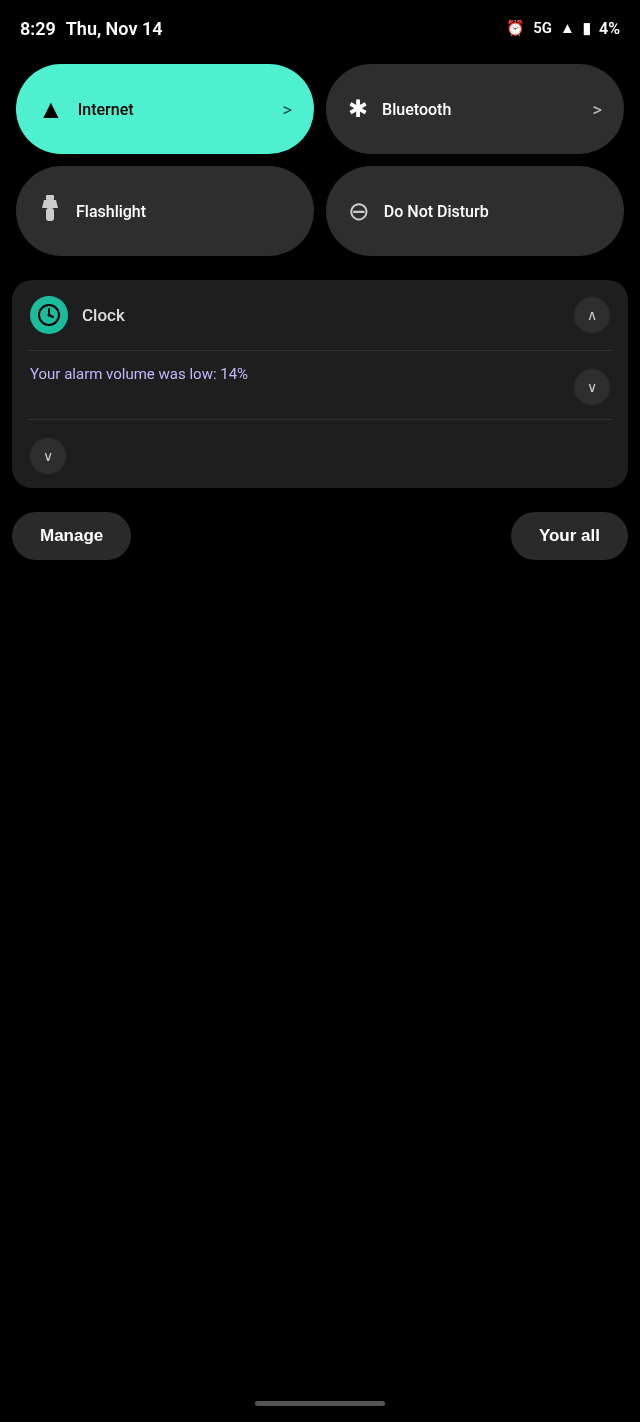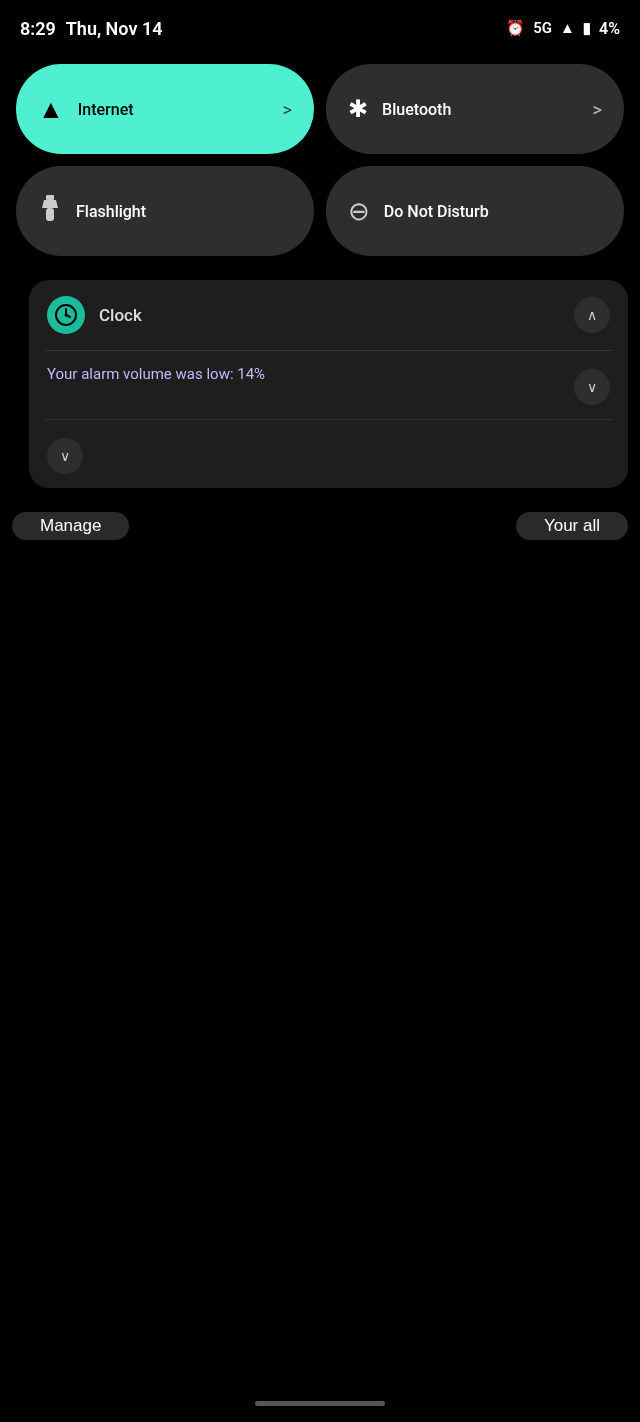--- a/index.html
+++ b/index.html
@@ -82,21 +82,21 @@
     .qs-tile-arrow {
       font-size: 18px;
       opacity: 0.7;
     }
     .qs-tile.active .qs-tile-arrow {
       color: #000;
     }
 
     
     .notifications-area {
-      padding: 8px 12px 0 29px;
+      padding: 8px 12px 0 12px;
     }
     .notification-group {
       background: #1e1e1e;
       border-radius: 20px;
       overflow: hidden;
       margin-bottom: 10px;
     }
     .notif-header {
       display: flex;
       align-items: center;
@@ -176,22 +176,22 @@
       display: flex;
       justify-content: space-between;
       align-items: center;
       padding: 14px 12px 12px 12px;
     }
     .notif-action-btn {
       background: #2a2a2a;
       border: none;
       color: #fff;
       font-size: 17px;
-      font-weight: 400;
-      padding: 4px 28px;
+      font-weight: 700;
+      padding: 14px 28px;
       border-radius: 50px;
       cursor: pointer;
     }
 
     
     .home-bar {
       position: absolute;
       bottom: 16px;
       left: 50%;
       transform: translateX(-50%);

